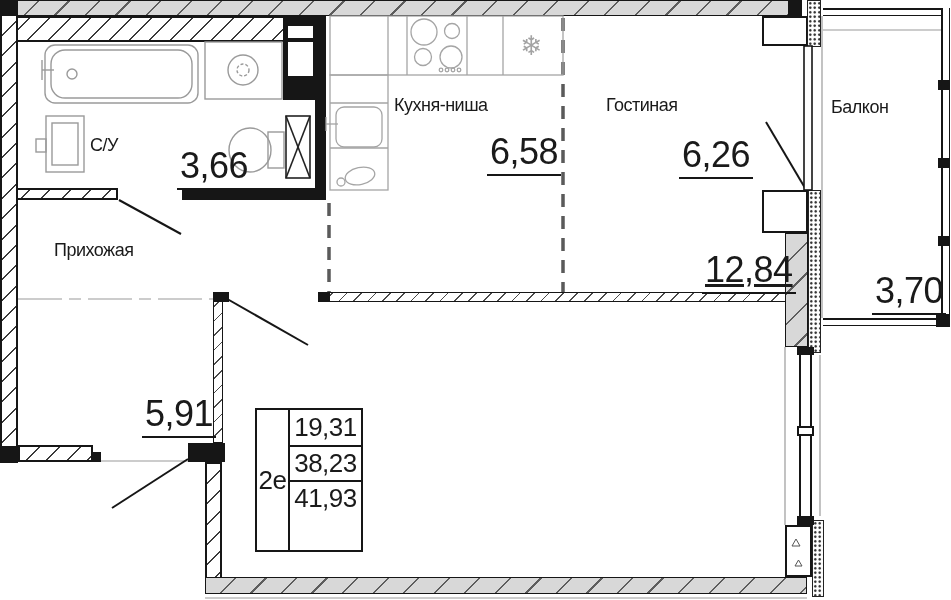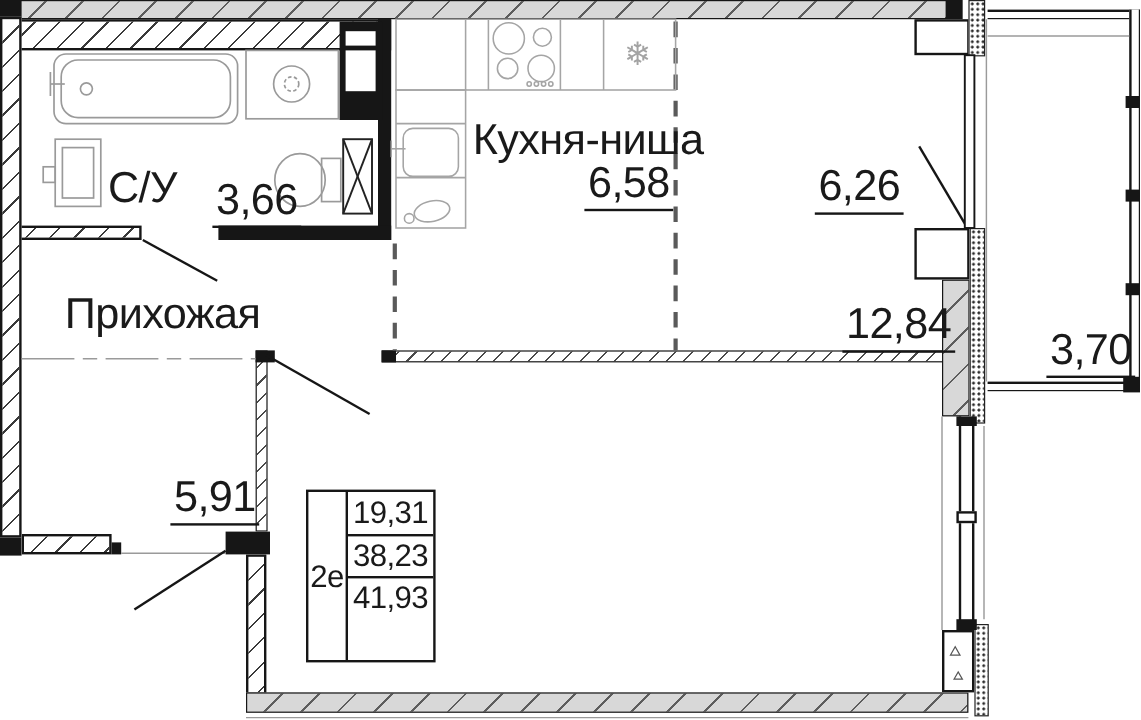--- a/index.html
+++ b/index.html
@@ -17,21 +17,21 @@
     background-image:repeating-linear-gradient(135deg,transparent 0 9px,#4a4a4a 9px 10.2px);
     border:1.5px solid #161616;}
   .solid-black{background:#161616;}
   .pier{background:#fff;border:2px solid #161616;}
   .insulation{background-color:#fff;border:1px solid #222;
     background-image:radial-gradient(circle,#2a2a2a 1px,transparent 1.4px);
     background-size:4.5px 4.5px;}
   .thin-frame-h{background:#fff;border-top:2px solid #161616;border-bottom:1.5px solid #161616;}
   .thin-frame-v{background:#fff;border-left:2px solid #161616;border-right:1.5px solid #161616;}
   
-  .room-label{position:absolute;font-size:36px;letter-spacing:-0.5px;white-space:nowrap;z-index:5;}
+  .room-label{position:absolute;font-size:18px;letter-spacing:-0.5px;white-space:nowrap;z-index:5;}
   .area-label{position:absolute;font-size:36px;letter-spacing:-0.5px;white-space:nowrap;z-index:5;
     border-bottom:2px solid #161616;padding:0 3px 1px 3px;}
   .snow{position:absolute;font-family:"DejaVu Sans",sans-serif;font-size:27px;color:#a3a3a3;z-index:2;}
   
   .info-table{position:absolute;left:255px;top:408px;z-index:5;display:grid;
     grid-template-columns:33px 71px;grid-auto-rows:35px;background:#fff;
     border:2px solid #161616;font-size:26px;letter-spacing:-0.5px;}
   .info-table .type{grid-row:1/span 4;display:flex;align-items:center;justify-content:center;
     border-right:2px solid #161616;}
   .info-table .val{display:flex;align-items:center;justify-content:center;}
@@ -193,23 +193,25 @@
 
   <div class="room-label" style="left:90px;top:135px;text-align:right;">С/У</div>
   <div class="area-label" style="left:177px;top:145px;">3,66</div>
 
   <div class="room-label" style="left:54px;top:240px;">Прихожая</div>
   <div class="area-label" style="left:142px;top:393px;">5,91</div>
 
   <div class="room-label" style="left:394px;top:95px;">Кухня-ниша</div>
   <div class="area-label" style="left:487px;top:131px;">6,58</div>
 
+  <div class="room-label" style="left:606px;top:95px;">Гостиная</div>
   <div class="area-label" style="left:679px;top:134px;">6,26</div>
-  <div class="area-label" style="left:702px;top:249px;">12,84</div>
-
+  <div class="area-label" style="left:702px;top:249px;text-decoration:underline;">12,84</div>
+
+  <div class="room-label" style="left:831px;top:97px;">Балкон</div>
   <div class="area-label" style="left:872px;top:270px;">3,70</div>
 
 
   <div class="snow" style="left:520px;top:30px;">❄</div>
 
   <div class="info-table">
     <div class="type">2е</div>
     <div class="val">19,31</div>
     <div class="val">38,23</div>
     <div class="val">41,93</div>

